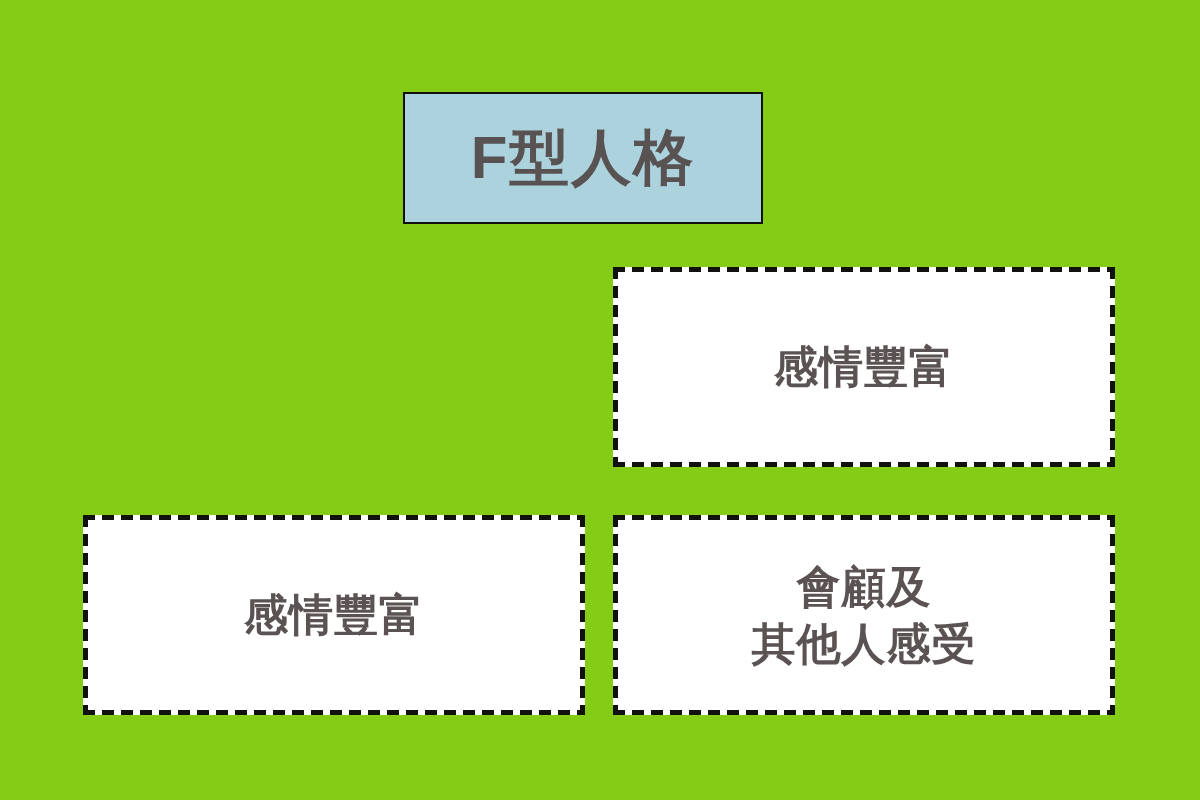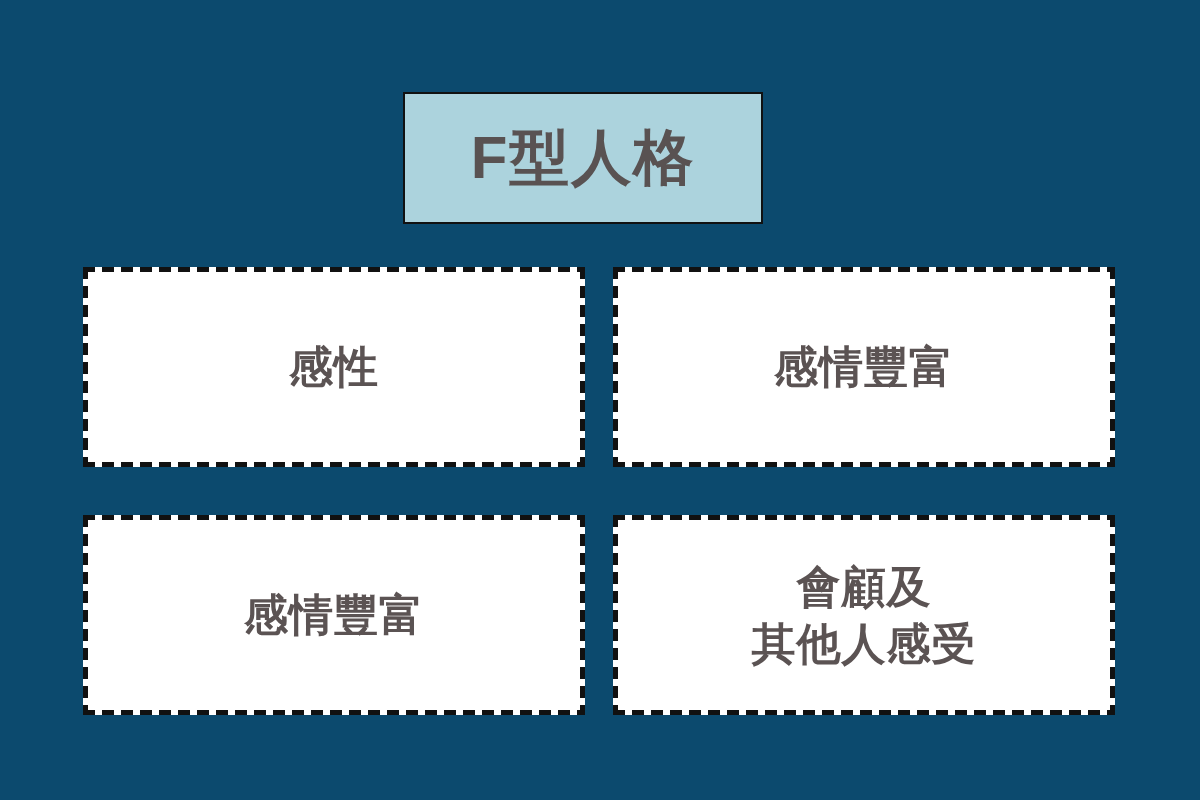--- a/index.html
+++ b/index.html
@@ -3,21 +3,21 @@
 <meta charset="utf-8">
 <style>
   html, body {
     margin: 0;
     padding: 0;
   }
   .stage {
     position: relative;
     width: 1200px;
     height: 800px;
-    background: #0c4a6e;
+    background: #84cc16;
     overflow: hidden;
     font-family: "Liberation Sans", sans-serif;
   }
   .title-box {
     position: absolute;
     left: 403px;
     top: 92px;
     width: 360px;
     height: 132px;
     box-sizing: border-box;
@@ -66,23 +66,20 @@
 </style>
 </head>
 <body>
 
 <div class="stage">
 
   <div class="title-box">
     <span class="title-text">F型人格</span>
   </div>
 
-  <div class="card pos-tl">
-    <span class="card-label">感性</span>
-  </div>
 
   <div class="card pos-tr">
     <span class="card-label">感情豐富</span>
   </div>
 
   <div class="card pos-bl">
     <span class="card-label">感情豐富</span>
   </div>
 
   <div class="card pos-br">

